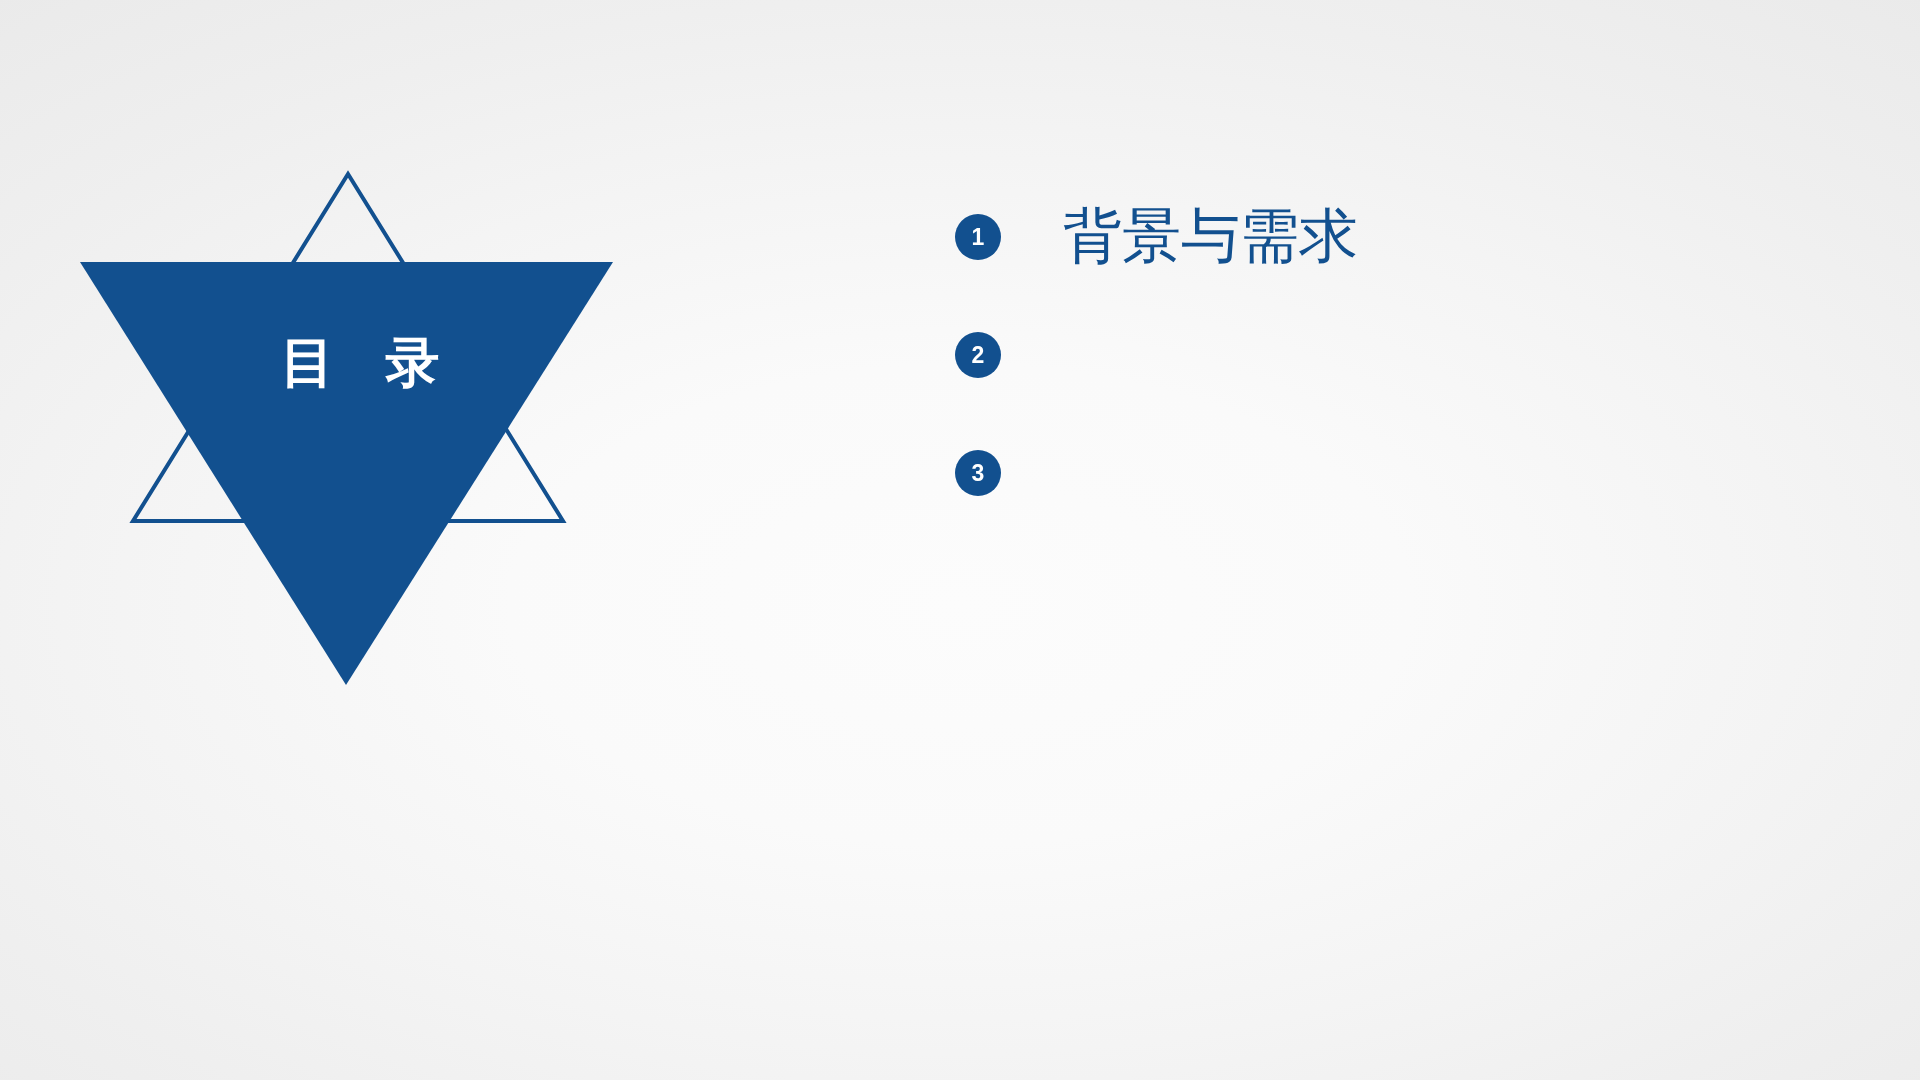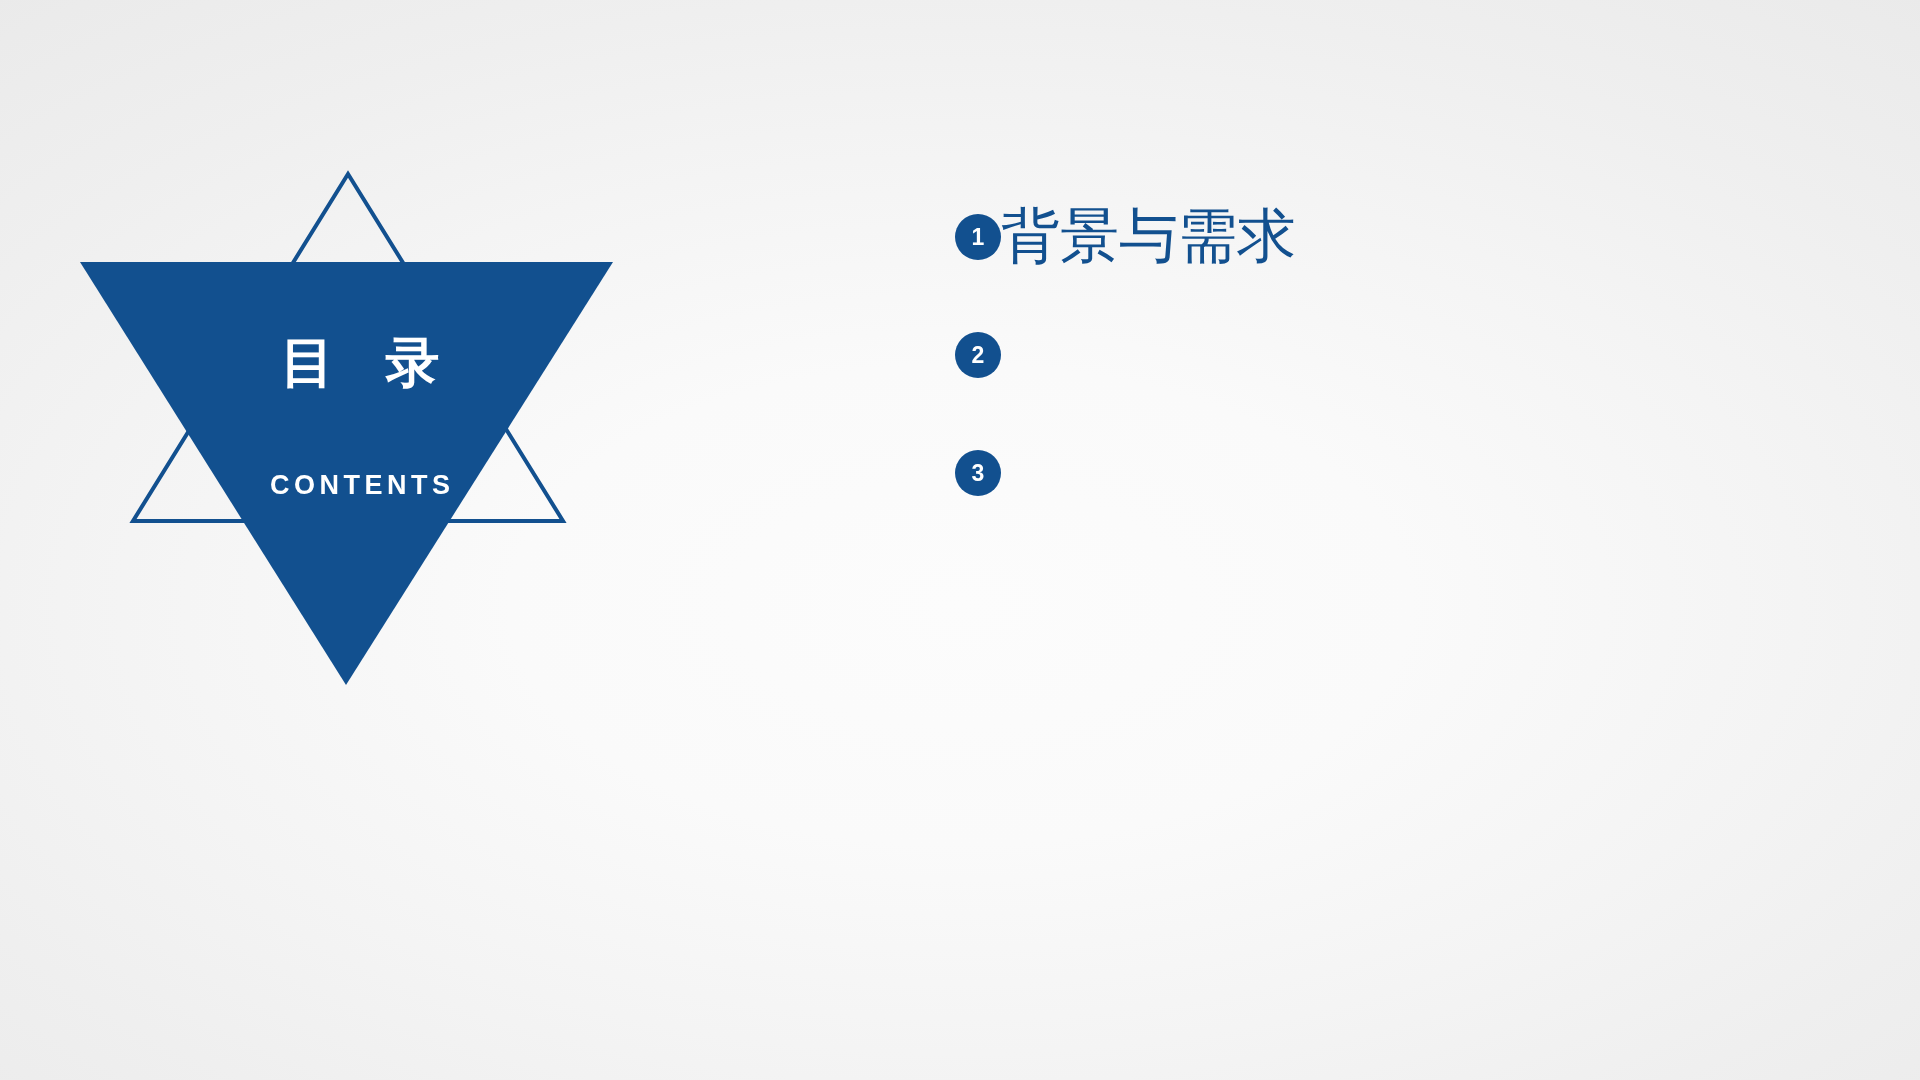--- a/index.html
+++ b/index.html
@@ -98,20 +98,21 @@
     background: #12508F;
     color: #FFFFFF;
     font-size: 23px;
     font-weight: bold;
     display: flex;
     align-items: center;
     justify-content: center;
     line-height: 1;
   }
   .agenda-label {
+    margin-left: 62px;
     font-size: 59px;
     line-height: 1.05;
     white-space: nowrap;
     font-family: "Liberation Sans", "DejaVu Sans", sans-serif;
   }
   .agenda-label.blue { color: #12508F; }
   .agenda-label.red  { color: #EE1014; }
 </style>
 </head>
 <body>
@@ -120,21 +121,20 @@
 
   <div class="emblem">
     <svg viewBox="0 0 600 570" xmlns="http://www.w3.org/2000/svg">
 
       <polygon points="288,24 73,371 503,371" fill="none" stroke="#12508F" stroke-width="4"></polygon>
 
       <polygon points="20,112 553,112 286,535" fill="#12508F"></polygon>
     </svg>
     <div class="emblem-text">
       <div class="emblem-title">目 录</div>
-      <div class="emblem-sub">CONTENTS</div>
     </div>
   </div>
 
   <div class="agenda">
 
     <div class="agenda-item">
       <div class="badge">1</div>
       <div class="agenda-label blue">背景与需求</div>
     </div>
 

